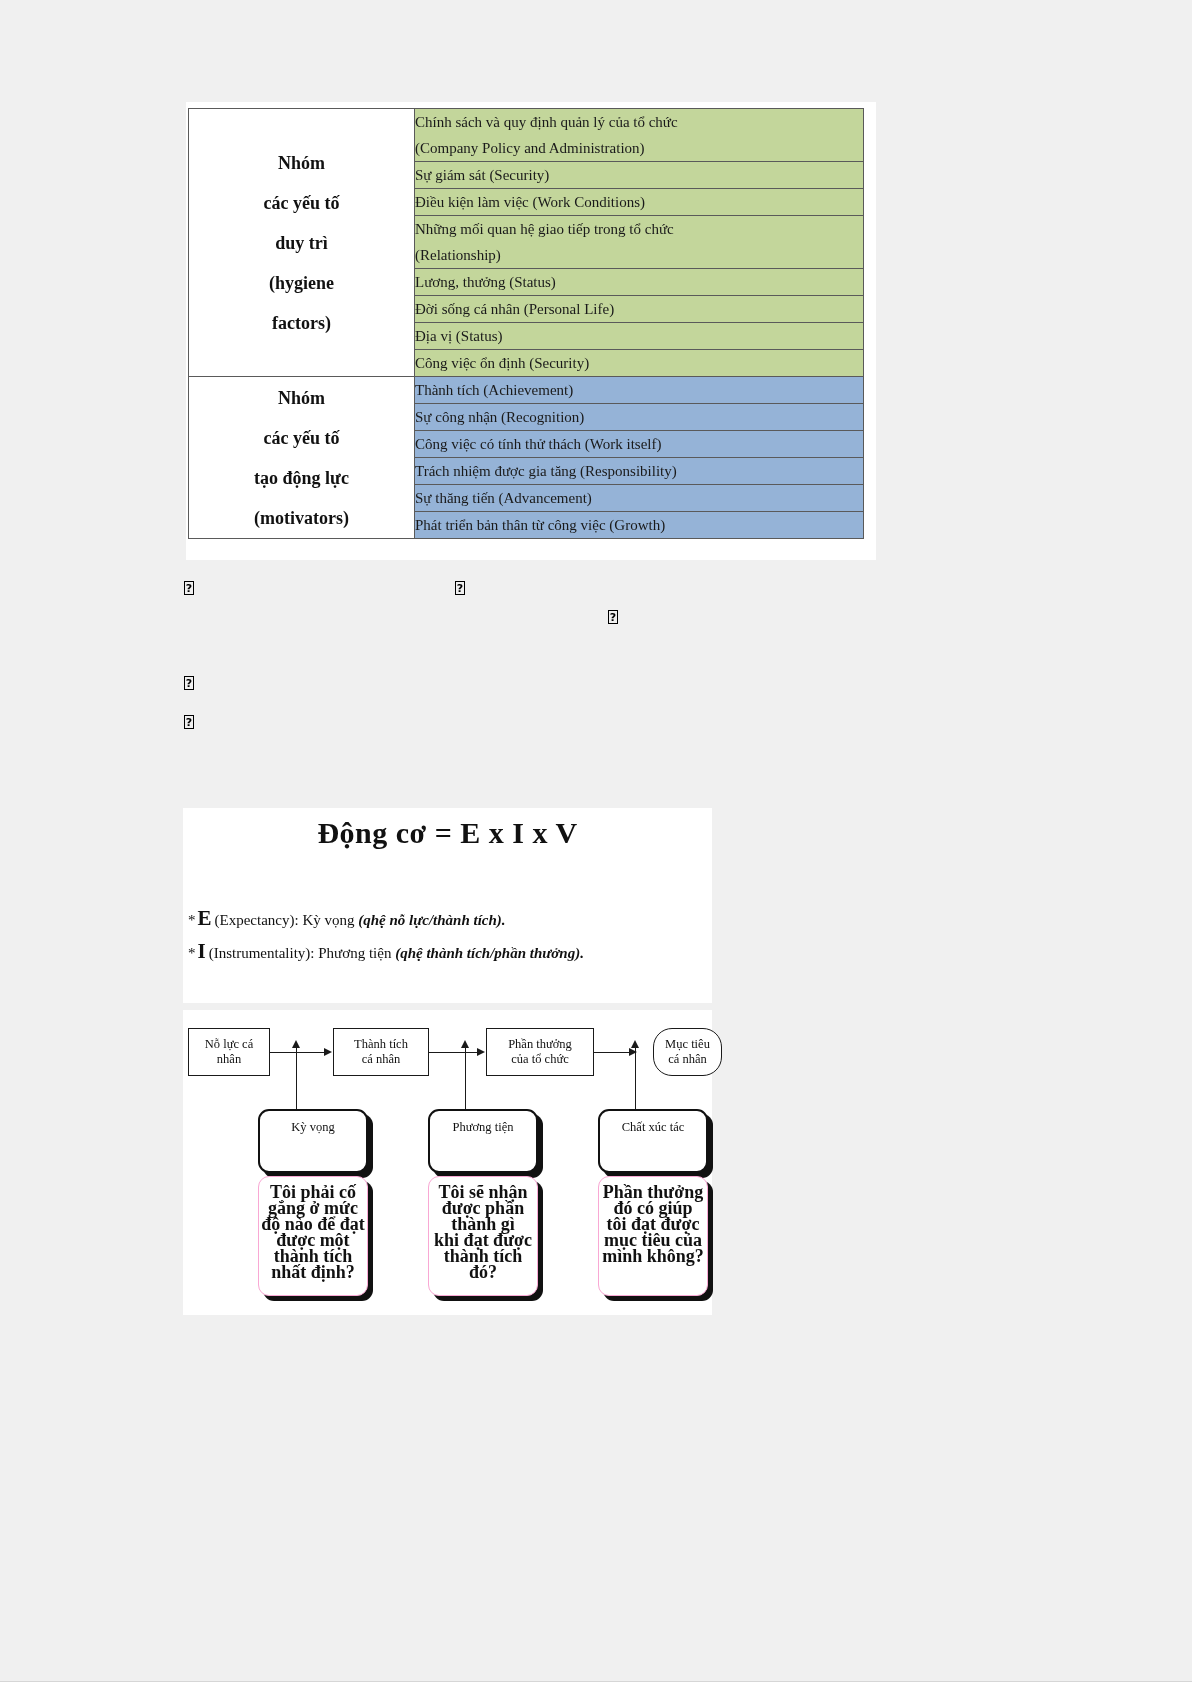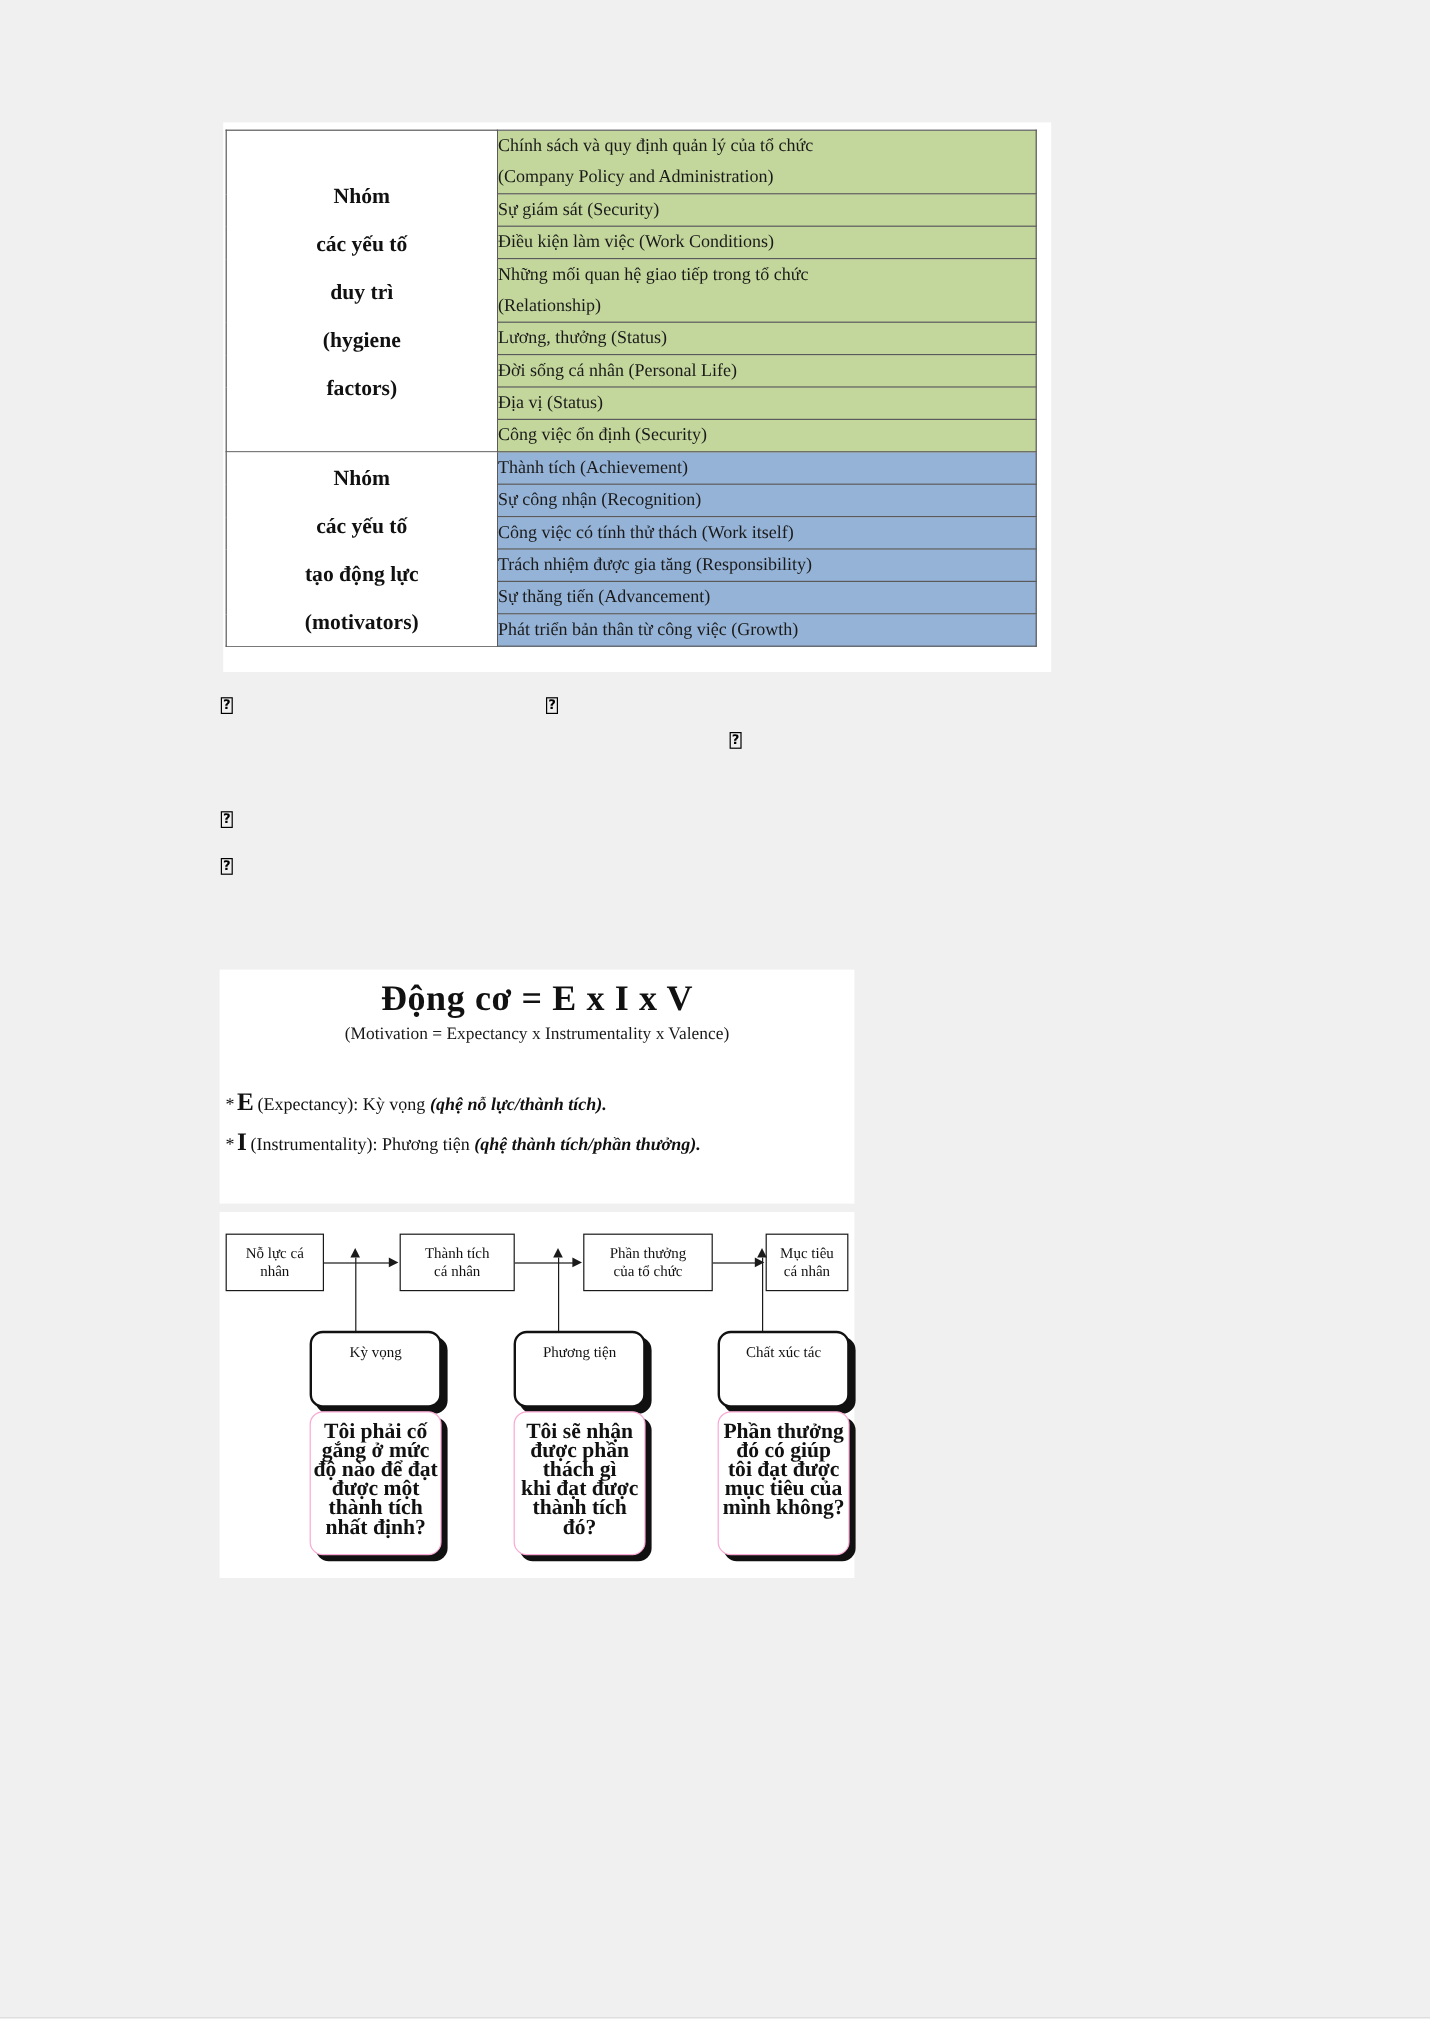--- a/index.html
+++ b/index.html
@@ -321,21 +321,20 @@
 </div>
 
 <div class="tofu" style="left:184px; top:581px;"></div>
 <div class="tofu" style="left:455px; top:581px;"></div>
 <div class="tofu" style="left:608px; top:610px;"></div>
 <div class="tofu" style="left:184px; top:676px;"></div>
 <div class="tofu" style="left:184px; top:715px;"></div>
 
 <div id="formula-figure" class="scan">
   <div id="formula-title">Động cơ = E x I x V</div>
-  <div id="formula-subtitle">(Motivation = Expectancy x Instrumentality x Valence)</div>
 
   <div class="evi-line" id="evi-e">
     <span class="star">*</span><span class="bigletter">E</span><span>(Expectancy):</span>
     <span>Kỳ vọng</span>
     <span class="ital">(qhệ nỗ lực/thành tích).</span>
   </div>
 
   <div class="evi-line" id="evi-i">
     <span class="star">*</span><span class="bigletter">I</span><span>(Instrumentality):</span>
     <span>Phương tiện</span>
@@ -357,21 +356,21 @@
       <span>Thành tích</span>
       <span>cá nhân</span>
     </div>
   </div>
   <div class="fbox" style="left:303px; top:18px; width:108px; height:48px;">
     <div>
       <span>Phần thưởng</span>
       <span>của tổ chức</span>
     </div>
   </div>
-  <div class="fbox" style="left:455px; top:18px; width:69px; height:48px;">
+  <div class="fbox" style="left:470px; top:18px; width:69px; height:48px;border-radius:19px;">
     <div>
       <span>Mục tiêu</span>
       <span>cá nhân</span>
     </div>
   </div>
 
   <div class="hline" style="left:87px; top:42px; width:55px;"></div>
   <div class="arrow-r" style="left:141px; top:37.5px;"></div>
 
   <div class="hline" style="left:246px; top:42px; width:49px;"></div>
@@ -404,21 +403,21 @@
     <span style="display:block">gắng ở mức</span>
     <span style="display:block">độ nào để đạt</span>
     <span style="display:block">được một</span>
     <span style="display:block">thành tích</span>
     <span style="display:block">nhất định?</span>
   </div>
 
   <div class="qbox" style="left:245px; top:166px; width:110px; height:120px;">
     <span style="display:block">Tôi sẽ nhận</span>
     <span style="display:block">được phần</span>
-    <span style="display:block">thách gì</span>
+    <span style="display:block">thành gì</span>
     <span style="display:block">khi đạt được</span>
     <span style="display:block">thành tích</span>
     <span style="display:block">đó?</span>
   </div>
 
   <div class="qbox" style="left:415px; top:166px; width:110px; height:120px;">
     <span style="display:block">Phần thưởng</span>
     <span style="display:block">đó có giúp</span>
     <span style="display:block">tôi đạt được</span>
     <span style="display:block">mục tiêu của</span>

